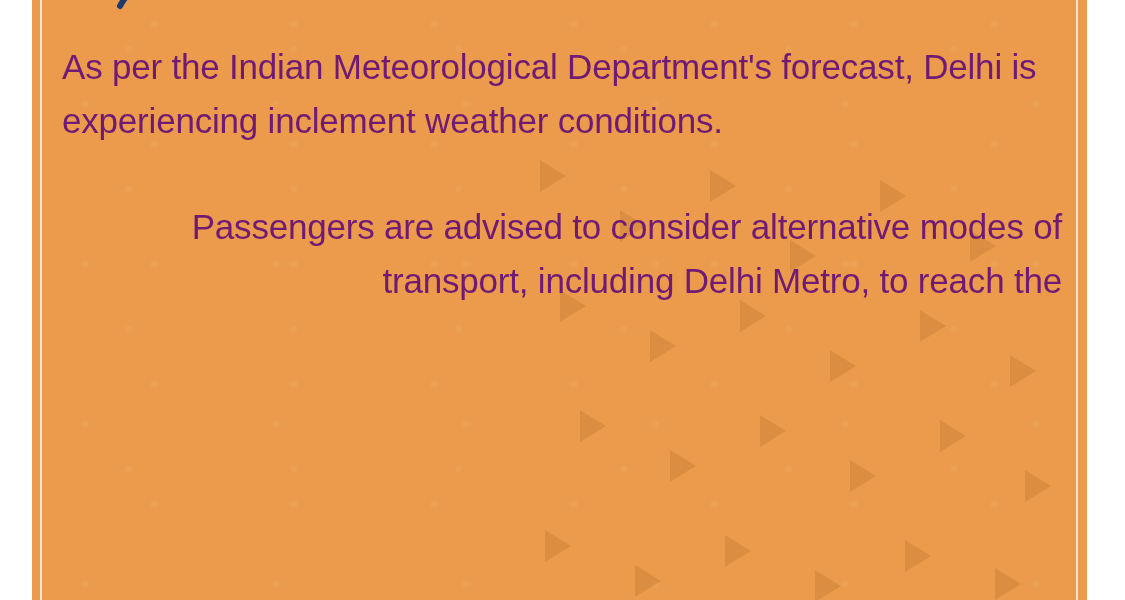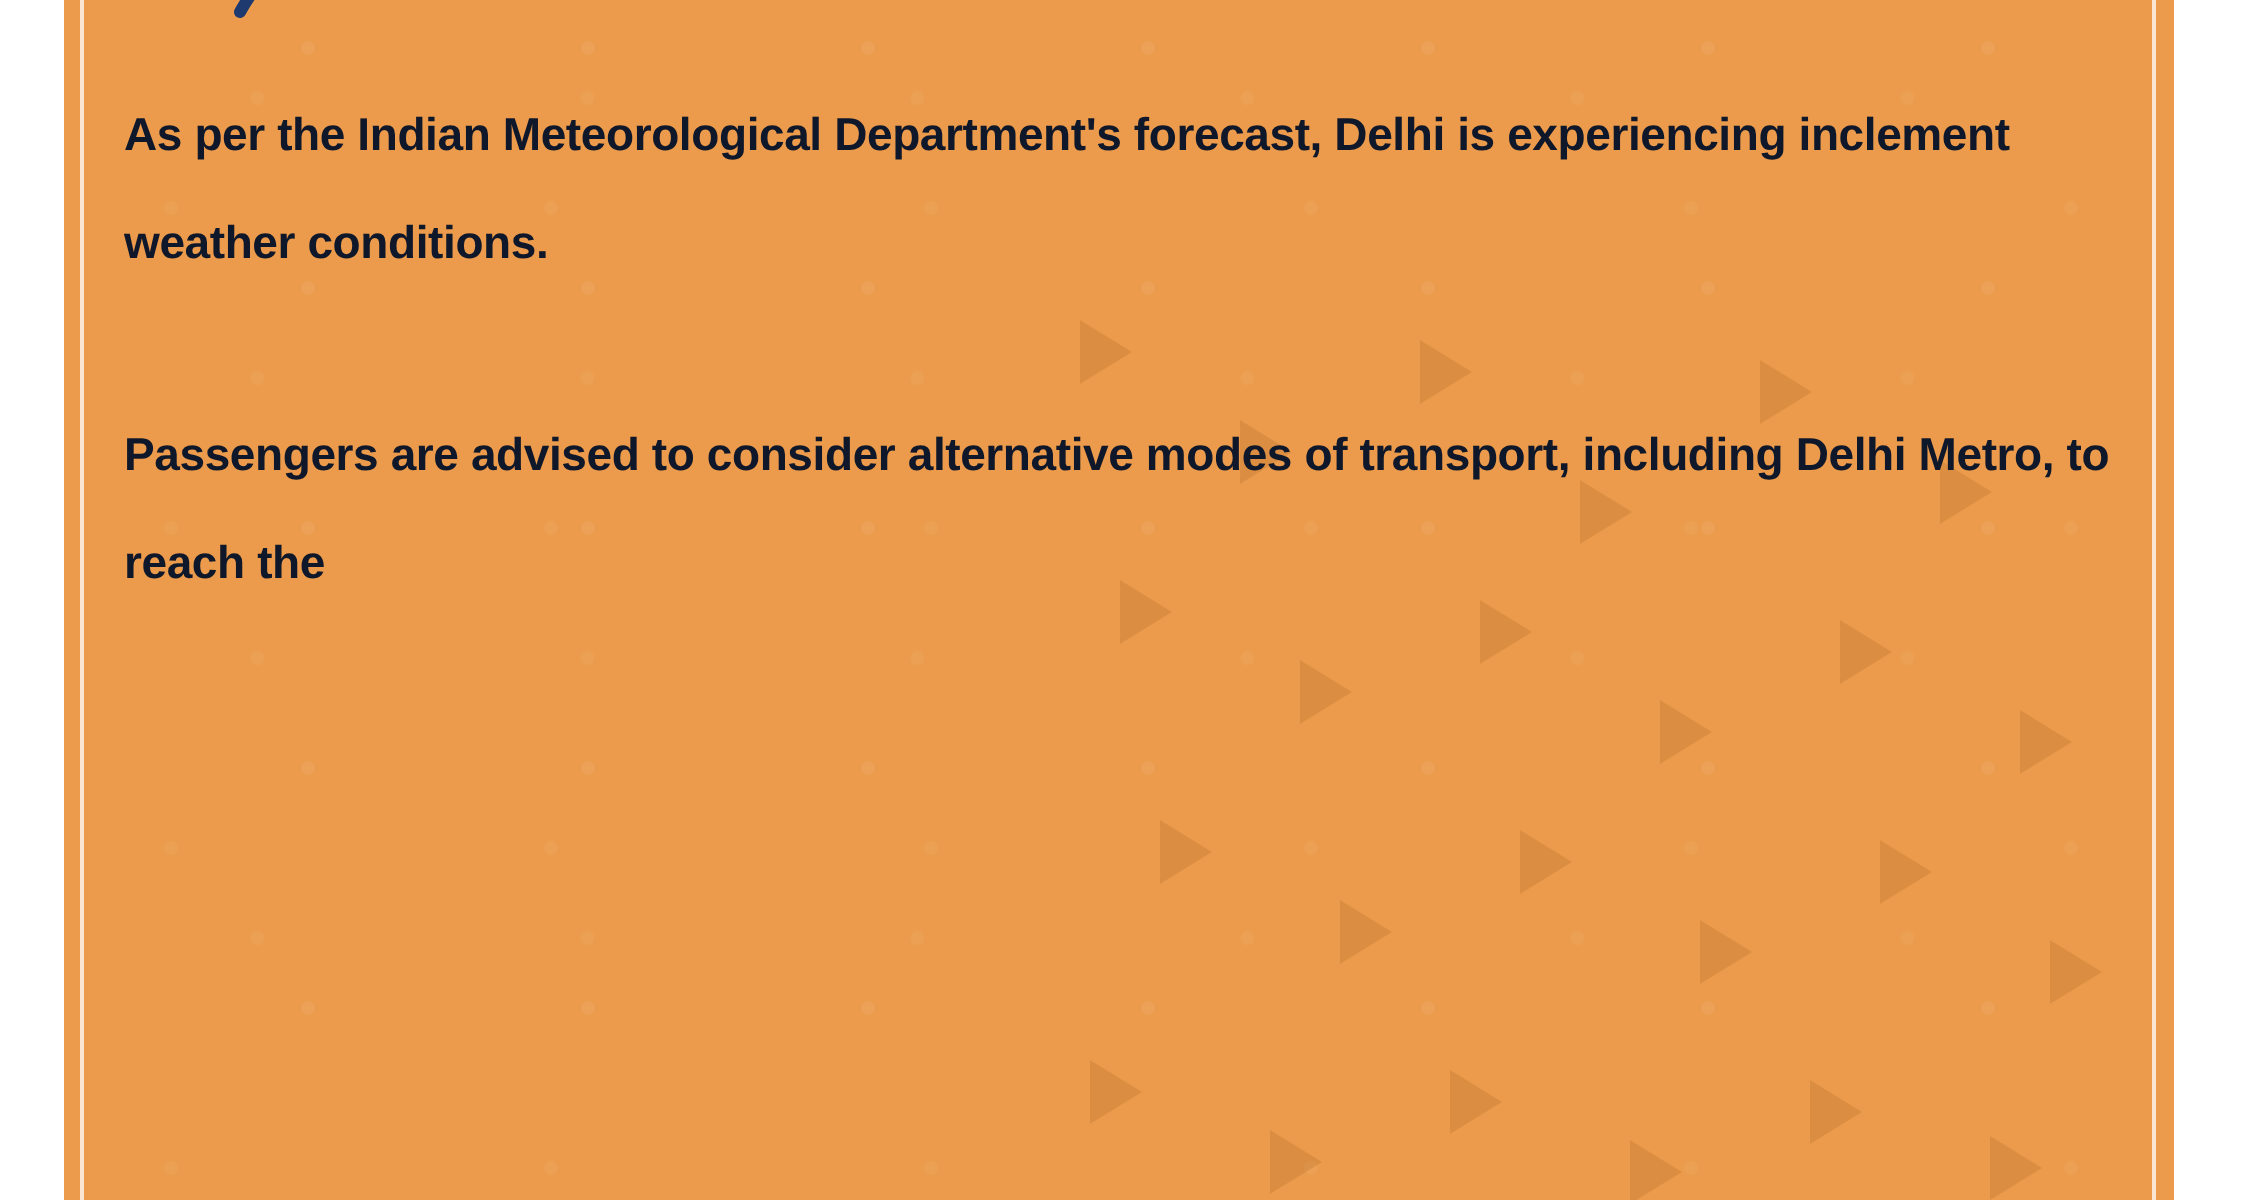--- a/index.html
+++ b/index.html
@@ -81,29 +81,29 @@
   }
 
   .content {
     position: absolute;
     left: 62px;
     top: 40px;
     width: 1000px;
   }
 
   .para {
-    color: #0f172a;
-    font-size: 23px;
+    color: #701a75;
+    font-size: 35px;
     line-height: 54px;
     letter-spacing: -0.2px;
     margin: 0 0 52px 0;
     max-width: 1000px;
-    font-weight: 700;
+    font-weight: 400;
   }
-  .para:last-child { margin-bottom: 0; }
+  .para:last-child { margin-bottom: 0; text-align: right; }
 </style>
 </head>
 <body>
 
 <div class="page">
 
   <div class="pattern"></div>
 
   <div class="watermark">
     <svg width="560" height="450" viewBox="0 0 560 450" fill="none" xmlns="http://www.w3.org/2000/svg">

